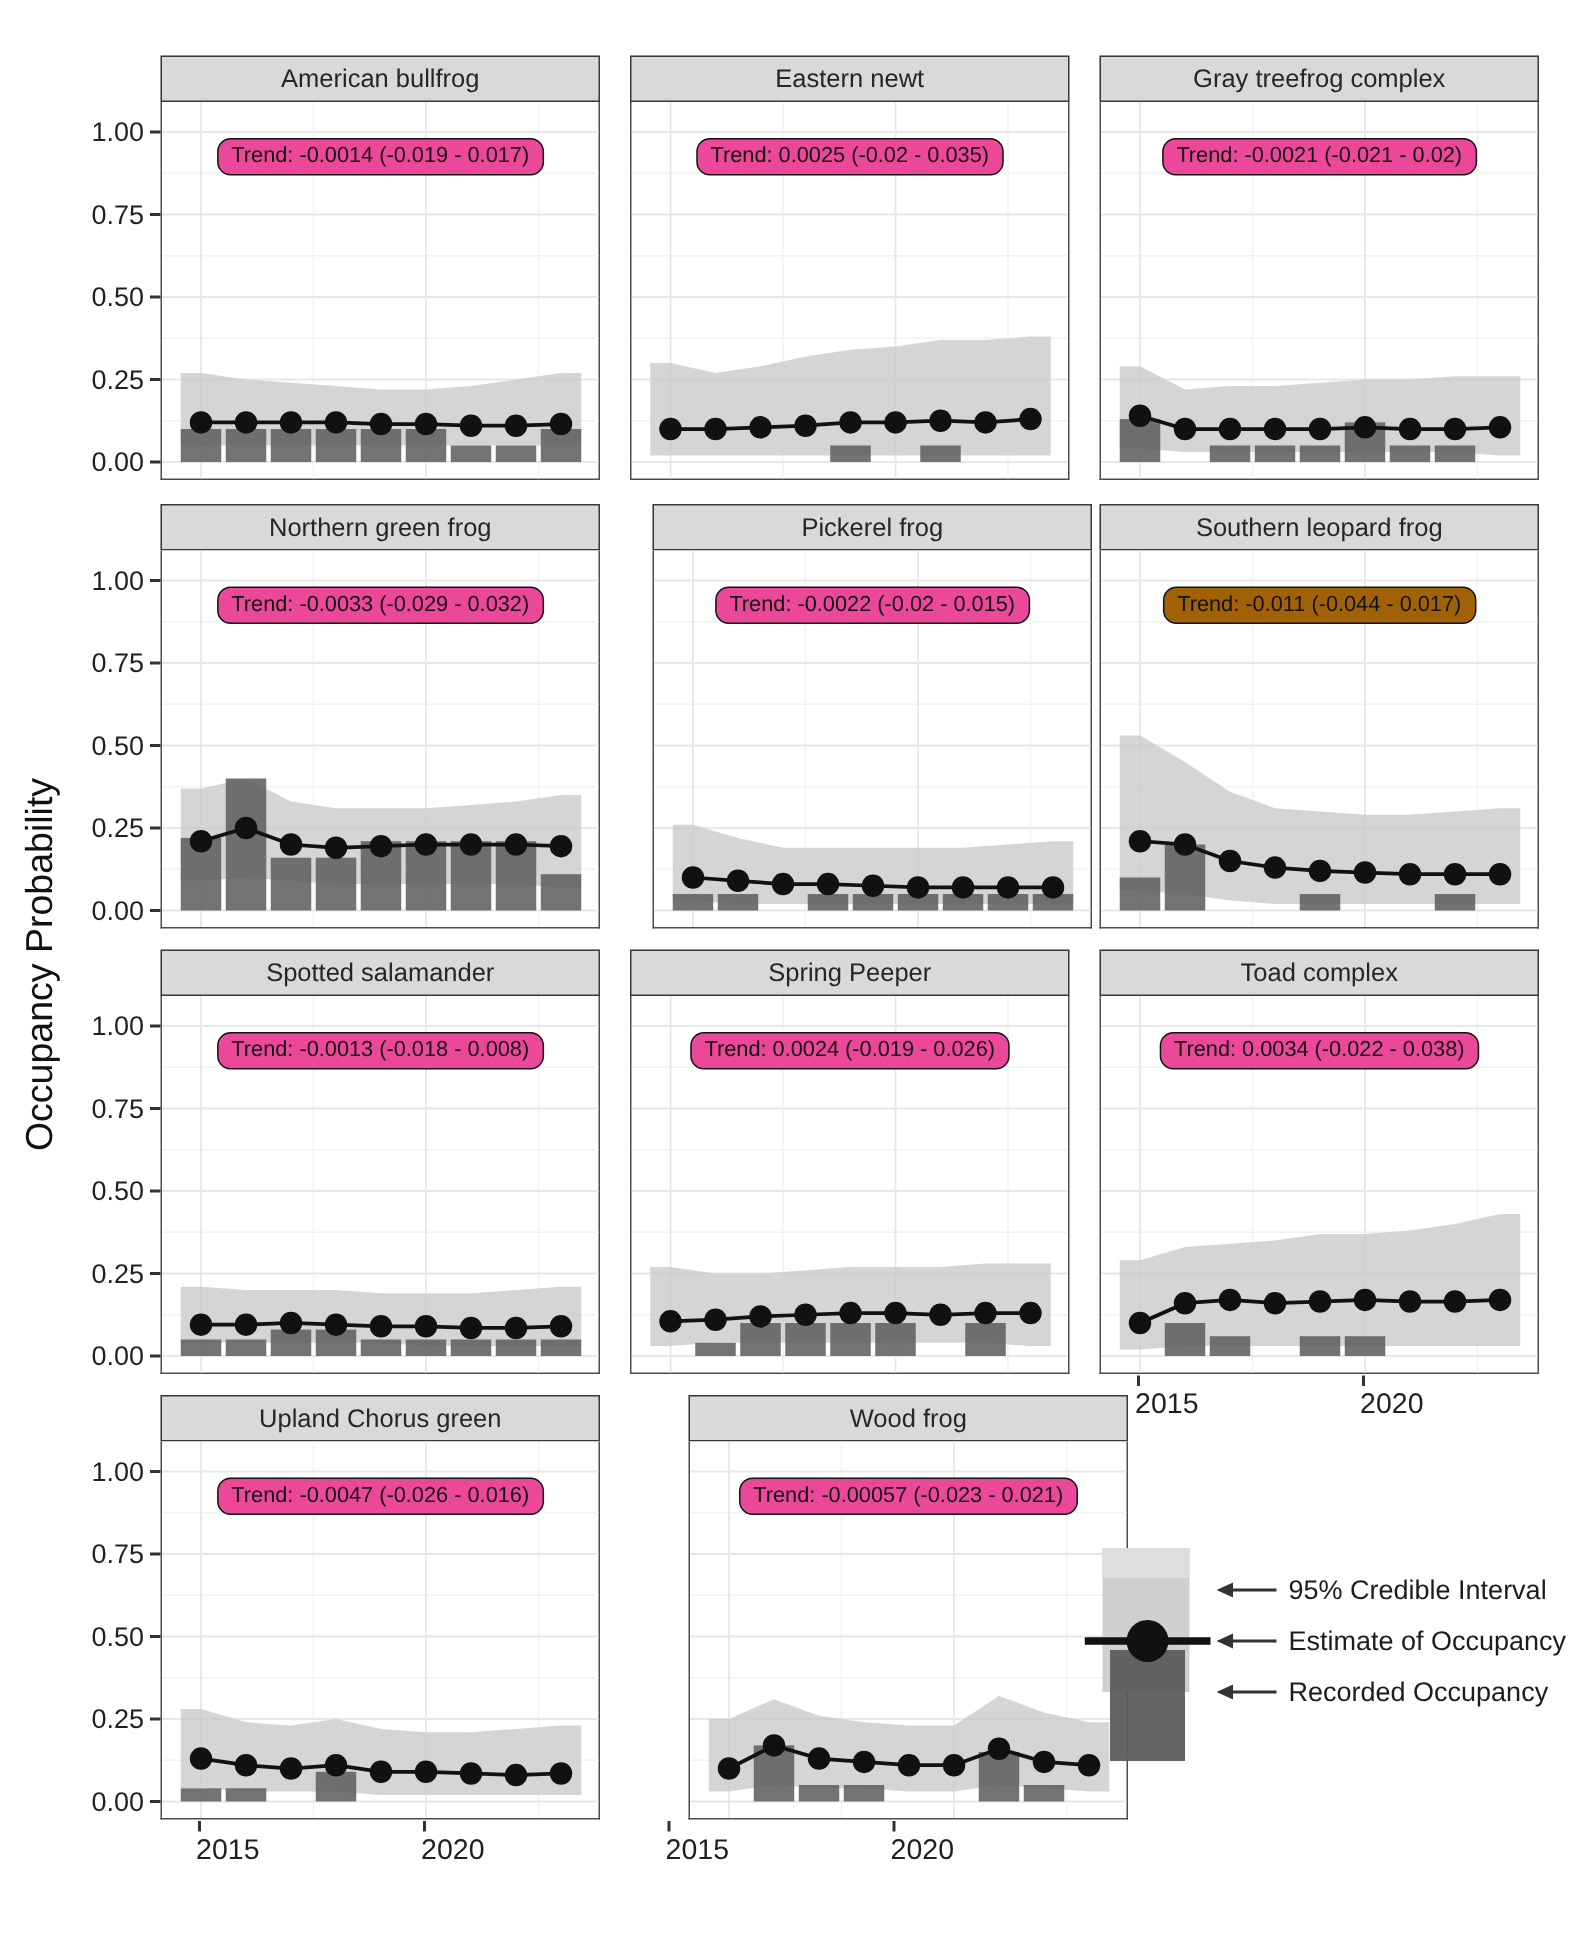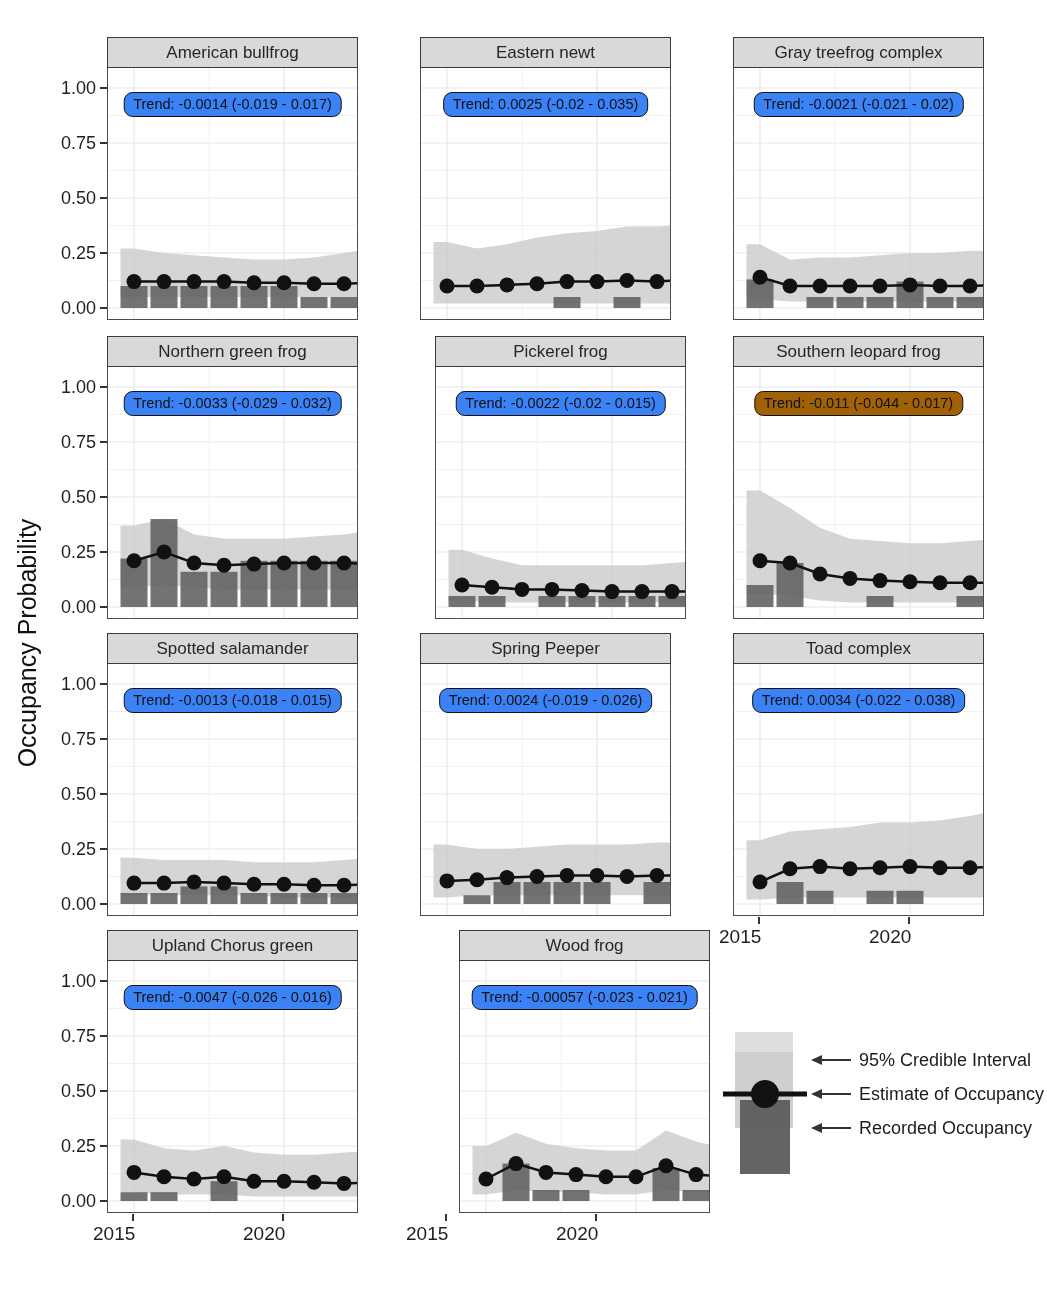--- a/index.html
+++ b/index.html
@@ -1,29 +1,29 @@
 <!DOCTYPE html>
 <html><head>
 <meta charset="utf-8">
 <style>
   html,body{margin:0;padding:0;background:#fff;}
   .fig{position:relative;width:1047px;height:1300px;background:#fff;overflow:hidden;
        font-family:"Liberation Sans",sans-serif;color:#111;}
-  .panel{position:absolute;width:251px;box-sizing:border-box;}
+  .panel{position:absolute;width:293px;box-sizing:border-box;}
   .strip{box-sizing:border-box;height:31px;background:#d9d9d9;border:1px solid #3a3a3a;
          display:flex;align-items:center;justify-content:center;font-size:17px;color:#262626;}
   .plot{position:relative;box-sizing:border-box;height:252px;background:#fff;
         border:1.5px solid #4d4d4d;border-top:none;overflow:hidden;}
   .plot svg{position:absolute;left:0;top:0;}
-  .trend{position:absolute;top:24px;left:50%;transform:translateX(-50%);background:#3b82f6;
+  .trend{position:absolute;top:24px;left:50%;transform:translateX(-50%);background:#ec4899;
          border:1.6px solid #111;border-radius:9px;padding:3px 9px 4px 9px;font-size:14.5px;
          white-space:nowrap;color:#111;z-index:3;}
   .trend.hl{background:#a16207;}
   .ytick-label{position:absolute;width:56px;text-align:right;font-size:18px;color:#1f1f1f;line-height:20px;}
-  .xtick-label{position:absolute;width:80px;text-align:left;font-size:19px;color:#1f1f1f;}
+  .xtick-label{position:absolute;width:80px;text-align:right;font-size:19px;color:#1f1f1f;}
   .tickmark{position:absolute;background:#333;}
   .y-axis-title{position:absolute;left:27px;top:643px;transform:translate(-50%,-50%) rotate(-90deg);
                 font-size:25px;color:#111;white-space:nowrap;}
   #legend{position:absolute;left:723px;top:1016px;}
 </style>
 </head>
 <body>
 
 <div class="fig">
   <div class="y-axis-title">Occupancy Probability</div>
@@ -360,21 +360,21 @@
               <circle cx="56" cy="219.1" r="7.5" fill="#111111"></circle>
               <circle cx="86" cy="218" r="7.5" fill="#111111"></circle>
               <circle cx="116" cy="219.1" r="7.5" fill="#111111"></circle>
               <circle cx="146" cy="220.20000000000002" r="7.5" fill="#111111"></circle>
               <circle cx="176" cy="220.20000000000002" r="7.5" fill="#111111"></circle>
               <circle cx="206" cy="221.3" r="7.5" fill="#111111"></circle>
               <circle cx="236" cy="221.3" r="7.5" fill="#111111"></circle>
               <circle cx="266" cy="220.20000000000002" r="7.5" fill="#111111"></circle>
             </g>
           </svg>
-          <div class="trend">Trend: -0.0013 (-0.018 - 0.015)</div>
+          <div class="trend">Trend: -0.0013 (-0.018 - 0.008)</div>
         </div>
       </div>
       <div class="panel" style="left:420px;top:633px;">
         <div class="strip">
           <div>Spring Peeper</div>
         </div>
         <div class="plot">
           <svg width="293" height="252" viewBox="0 0 293 252">
             <g>
               <line x1="0" x2="293" y1="212.5" y2="212.5" stroke="#f2f2f2" stroke-width="1"></line>

